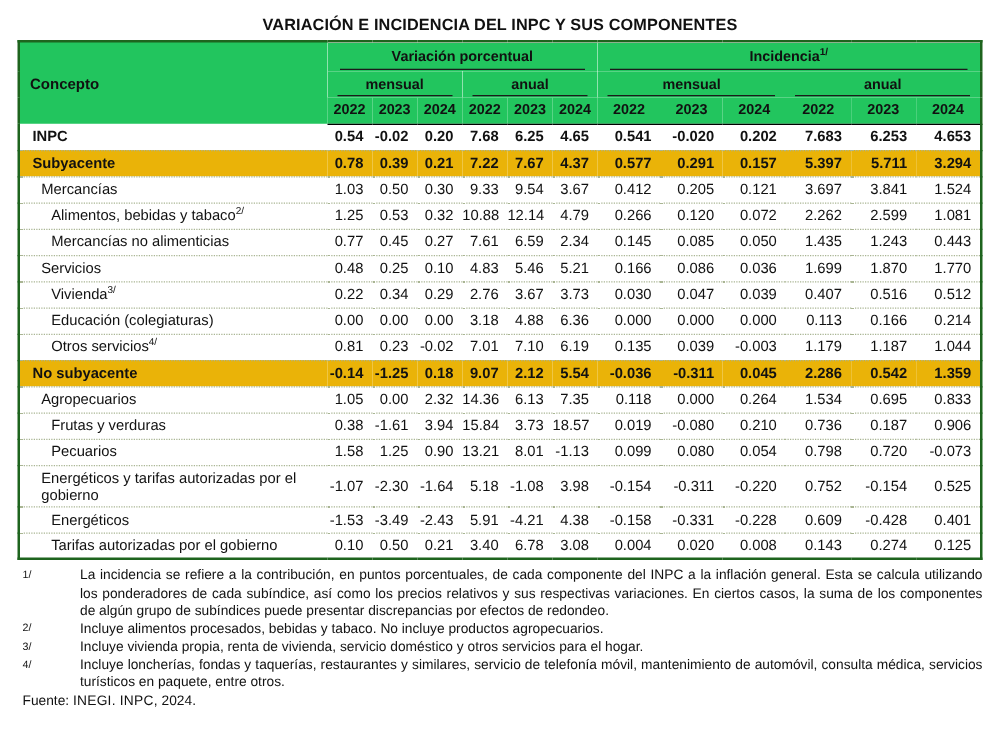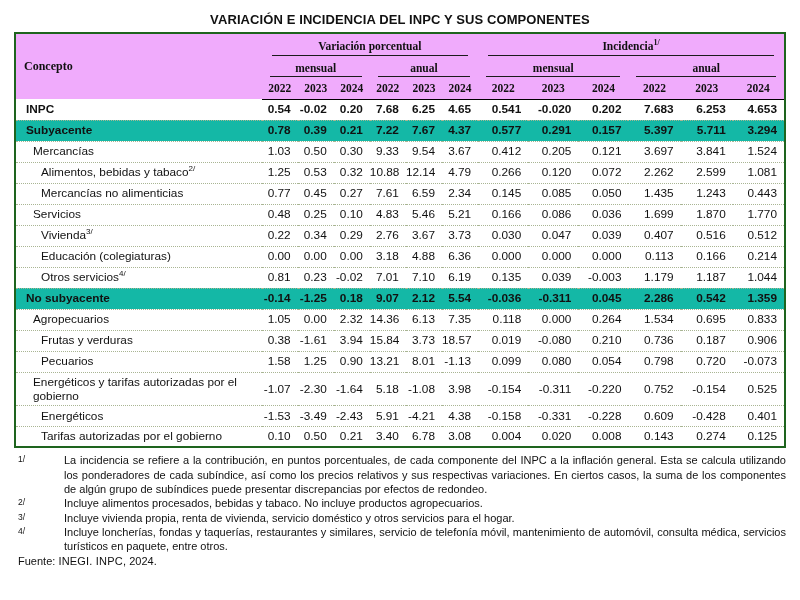--- a/index.html
+++ b/index.html
@@ -34,27 +34,26 @@
     border-collapse: collapse;
     table-layout: fixed;
     border: 2px solid #1E641E;
   }
   col.c-concept { width: 246px; }
   col.c-var { width: 36px; }
   col.c-incm { width: 50px; }
   col.c-inca { width: 52px; }
 
   thead th {
-    background: #f0abfc;
+    background: #22c55e;
     font-weight: bold;
     font-size: 11.5px;
     color: #111;
     vertical-align: middle;
     padding: 0;
-    font-family: Liberation Serif, serif;
   }
   th.concept-h {
     text-align: left;
     padding-left: 8px;
     font-size: 12px;
   }
   tr.h-group th.group {
     height: 24px;
     position: relative;
     text-align: center;
@@ -90,21 +89,21 @@
     border-top: 1px dotted #A9B593;
     vertical-align: middle;
     white-space: nowrap;
   }
   tbody tr:first-child td { border-top: none; }
   td.concept { text-align: left; padding: 2px 2px 2px 10px; white-space: normal; }
   tr.lvl1 td.concept { padding-left: 17px; margin-top: 17px; }
   tr.lvl2 td.concept { padding-left: 25px; }
   td.num { text-align: right; padding-right: 7px; }
   tr.bold td { font-weight: bold; }
-  tr.shaded td { background: #14b8a6; }
+  tr.shaded td { background: #eab308; }
   tbody sup { font-size: 8px; vertical-align: super; line-height: 0; }
 
   
   .footnotes {
     width: 772px;
     margin: 5px auto 0 auto;
     font-size: 11px;
     line-height: 1.3;
   }
   .fn { display: flex; }

